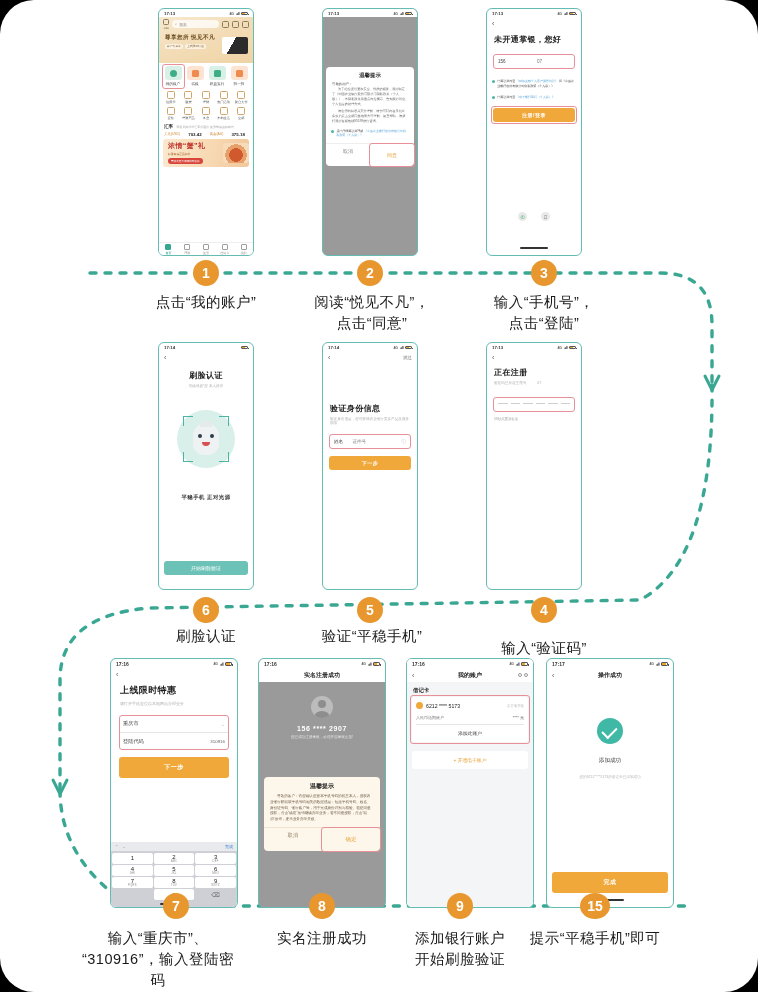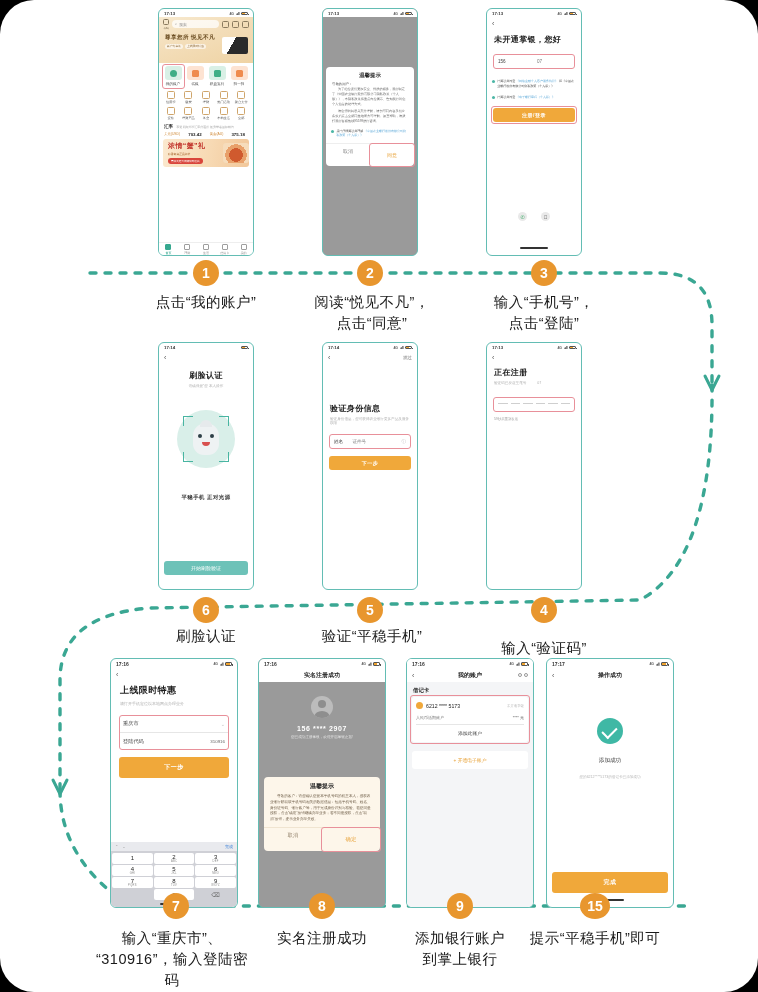--- a/index.html
+++ b/index.html
@@ -738,20 +738,20 @@
       <div class="btn-orange" style="position:absolute;left:5px;right:5px;bottom:14px;font-size:6px;padding:6px 0;">完成</div>
       <div class="homebar" style="position:absolute;bottom:4px;left:50%;transform:translateX(-50%);"></div>
     </div>
   </div>
 
   <div class="step-badge" style="left:163px; top:893px;">7</div>
   <div class="step-badge" style="left:309px; top:893px;">8</div>
   <div class="step-badge" style="left:447px; top:893px;">9</div>
   <div class="step-badge wide" style="left:580px; top:893px;">15</div>
 
-  <div class="caption" style="left:92px; top:928px; width:160px;">输入“重庆市”、
+  <div class="caption" style="left:78px; top:928px; width:160px;">输入“重庆市”、
 “310916”，输入登陆密码</div>
   <div class="caption" style="left:242px; top:928px; width:160px;">实名注册成功</div>
   <div class="caption" style="left:380px; top:928px; width:160px;">添加银行账户
-到掌上银行</div>
+开始刷脸验证</div>
   <div class="caption" style="left:515px; top:928px; width:160px;">提示“平稳手机”即可</div>
 
 </div>
 
 </body></html>

